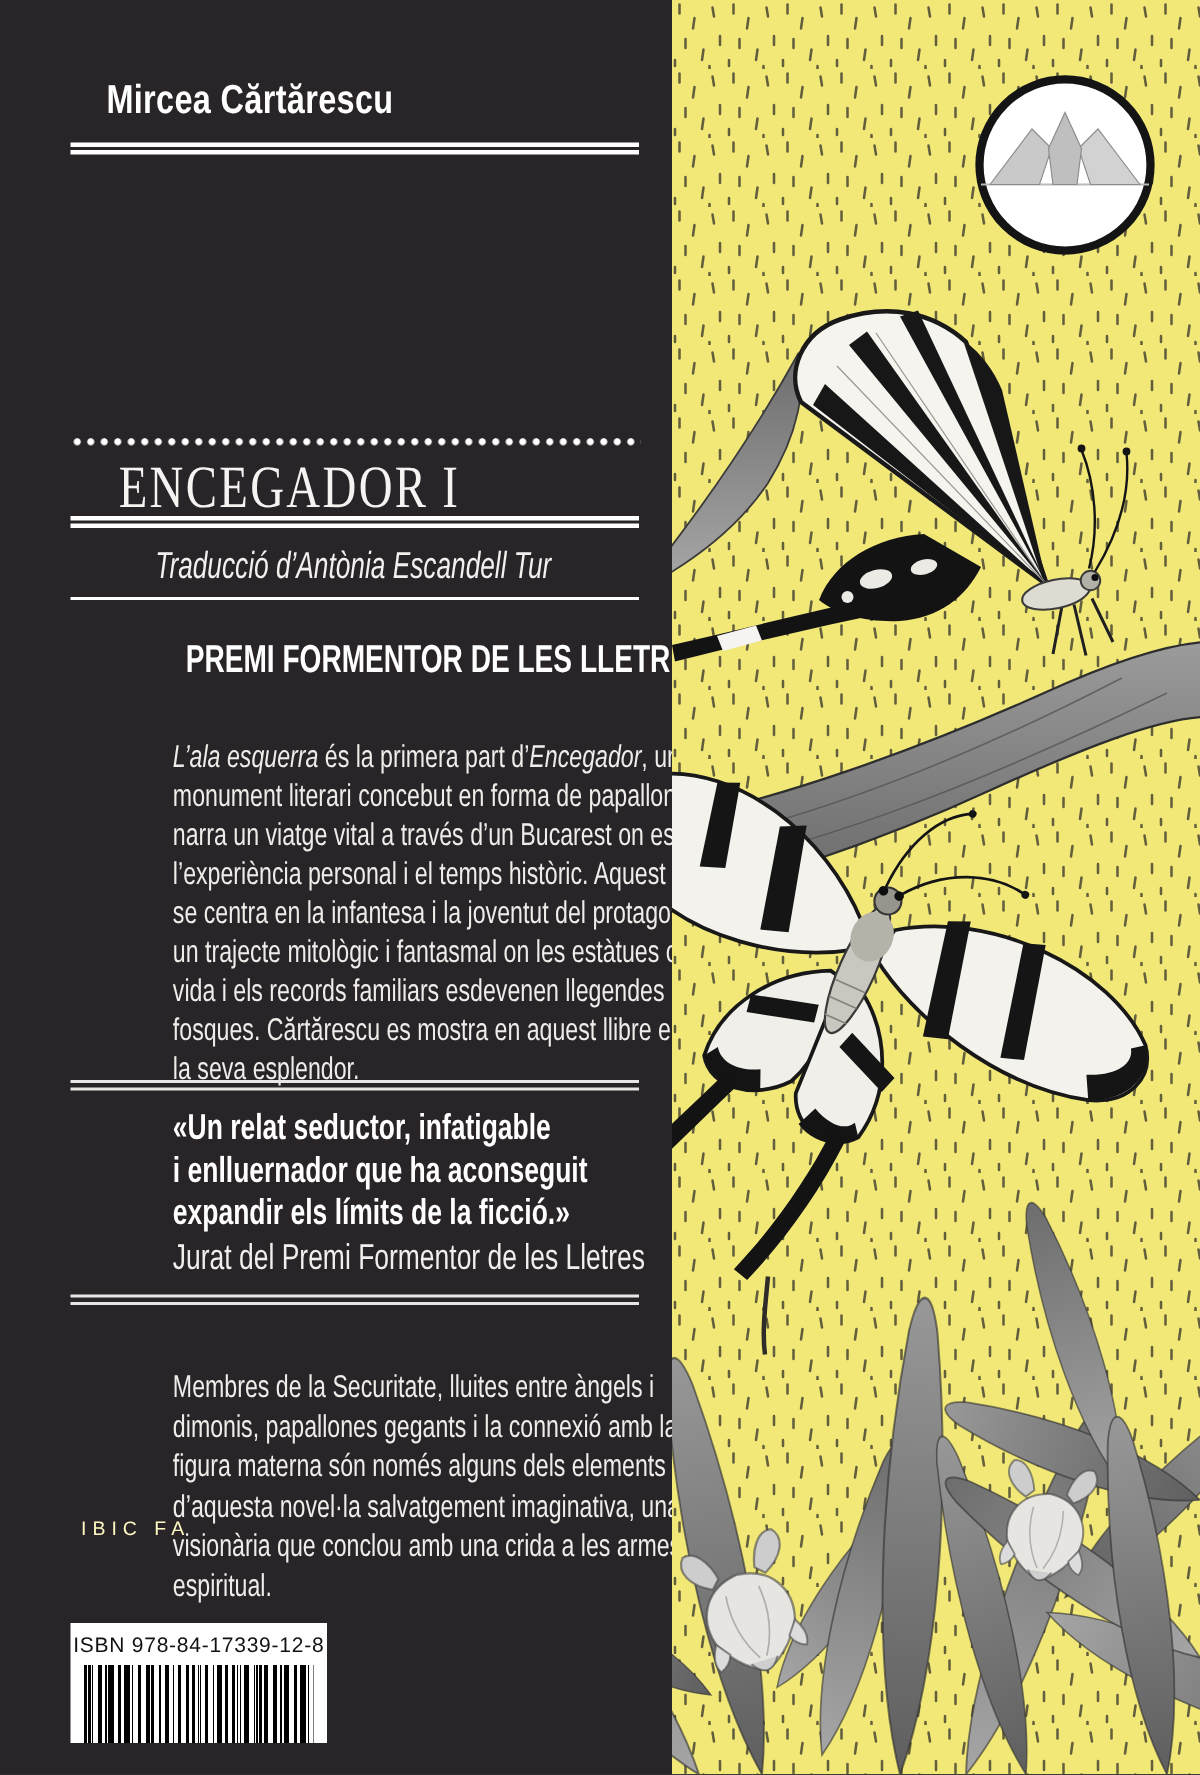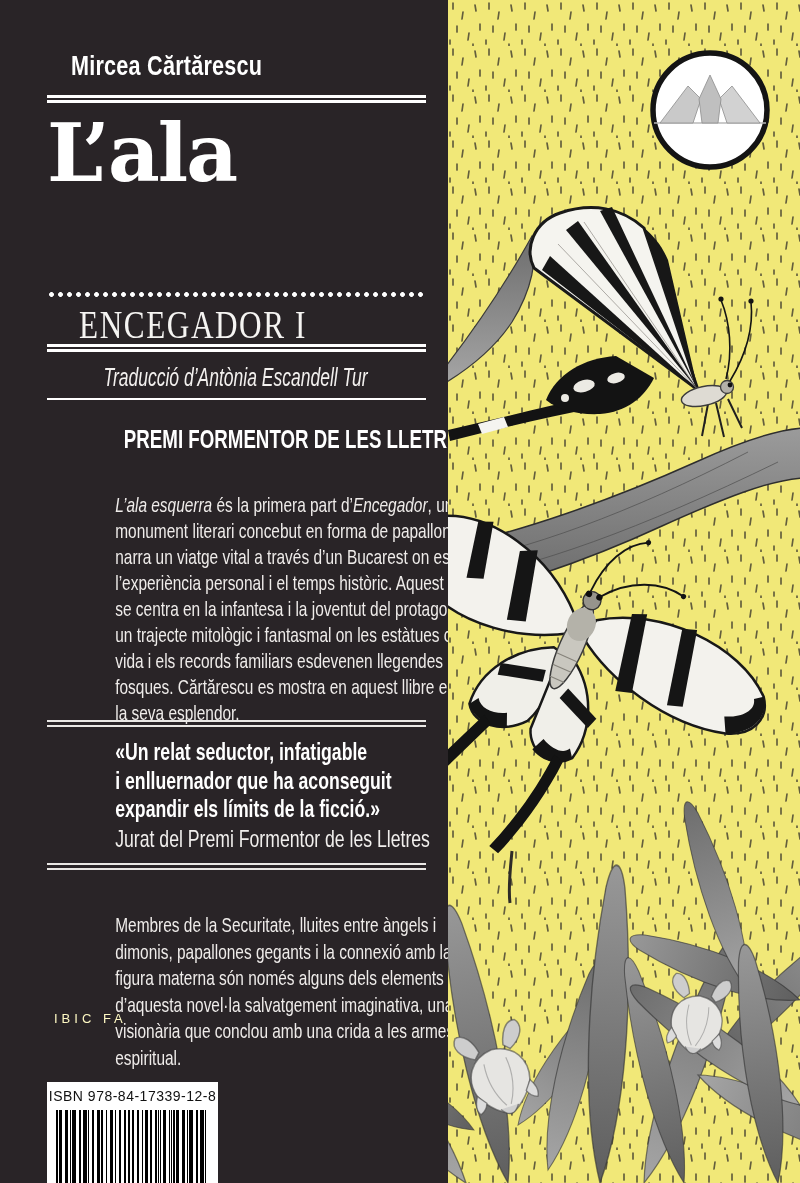--- a/index.html
+++ b/index.html
@@ -38,41 +38,40 @@
   .para .it{font-style:italic;}
   .p1{top:471px;}
   .p2{top:891px; line-height:26.5px;}
 
   .quote{top:738px; font-weight:700; font-size:24px; line-height:28.5px; width:515px; transform:scaleX(.735);}
   .quote span{display:block;}
   .quote-attr{top:825px; font-size:24px; width:515px; transform:scaleX(.735); color:#f1efed;}
 
   .ibic{top:1011px; left:54px; font-size:13px; letter-spacing:4px; color:#fef9c3; white-space:nowrap;}
 
-  .barcode{top:1082px; left:47px; width:171px; height:101px; background:#fff; color:#111;}
+  .barcode{top:1082px; left:47px; width:171px; height:80px; background:#fff; color:#111;}
   .barcode .isbn{position:absolute; top:6px; left:0; right:0; text-align:center; font-size:14px; letter-spacing:.5px; color:#111; white-space:nowrap;}
   .barcode .bars{position:absolute; left:9px; right:9px; top:28px; bottom:0;
     background-image:
       repeating-linear-gradient(90deg,#000 0 2px,#fff 2px 5px,#000 5px 6px,#fff 6px 9px),
       repeating-linear-gradient(90deg,#fff 0 3px,#000 3px 5px,#fff 5px 11px,#000 11px 12px,#fff 12px 13px);
     background-blend-mode:multiply;}
 
   .artwork{position:absolute; left:448px; top:0; width:352px; height:1183px;}
   .artwork svg{display:block; width:352px; height:1183px; overflow:hidden;}
 </style>
 </head>
 <body>
 
 <div class="cover">
 
   <div class="abs author">Mircea Cărtărescu</div>
 
   <div class="abs rule-double"></div>
 
-  <div class="abs title l1">L’ala</div>
 
   <div class="abs dotted"></div>
 
   <div class="abs series">ENCEGADOR I</div>
 
   <div class="abs rule-double r2"></div>
 
   <div class="abs translation">Traducció d’Antònia Escandell Tur</div>
 
   <div class="abs rule-single"></div>

